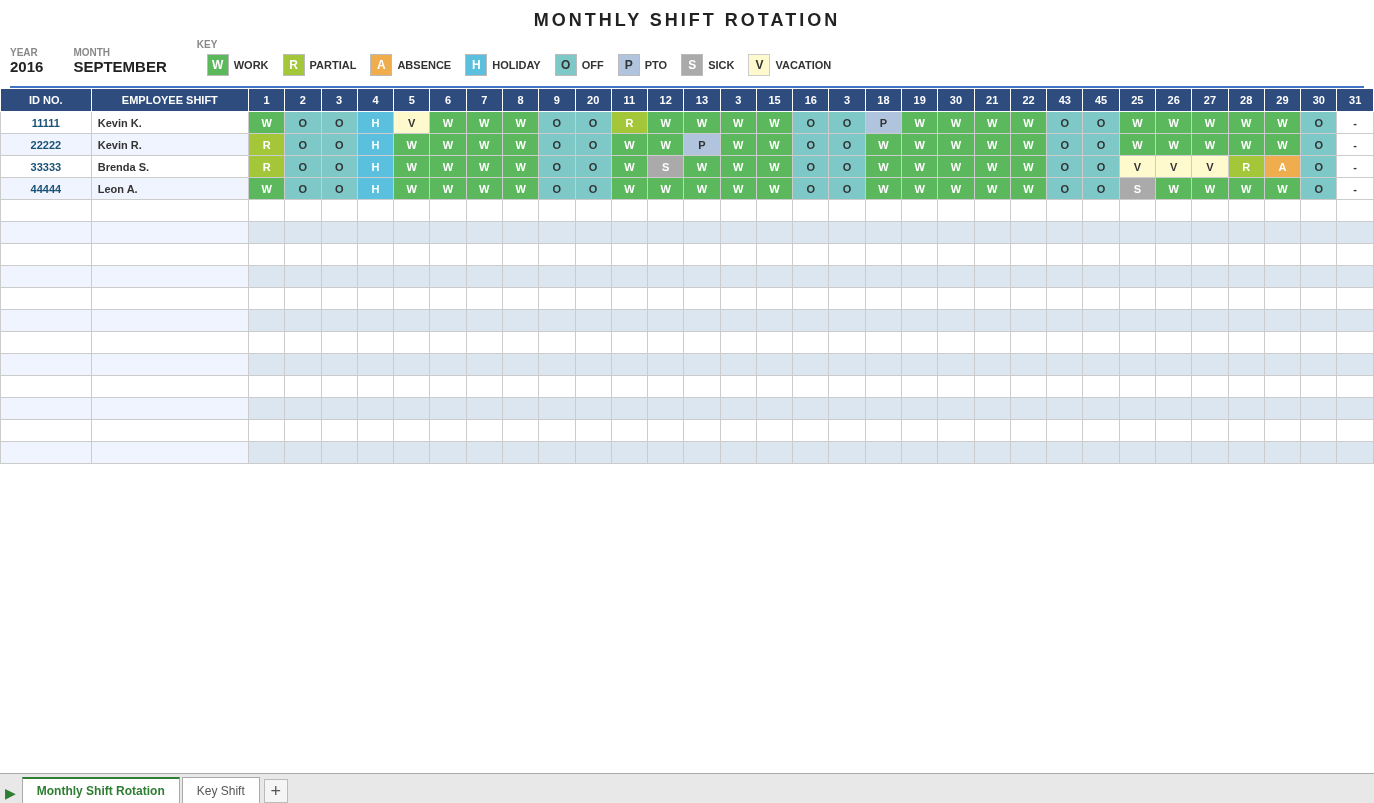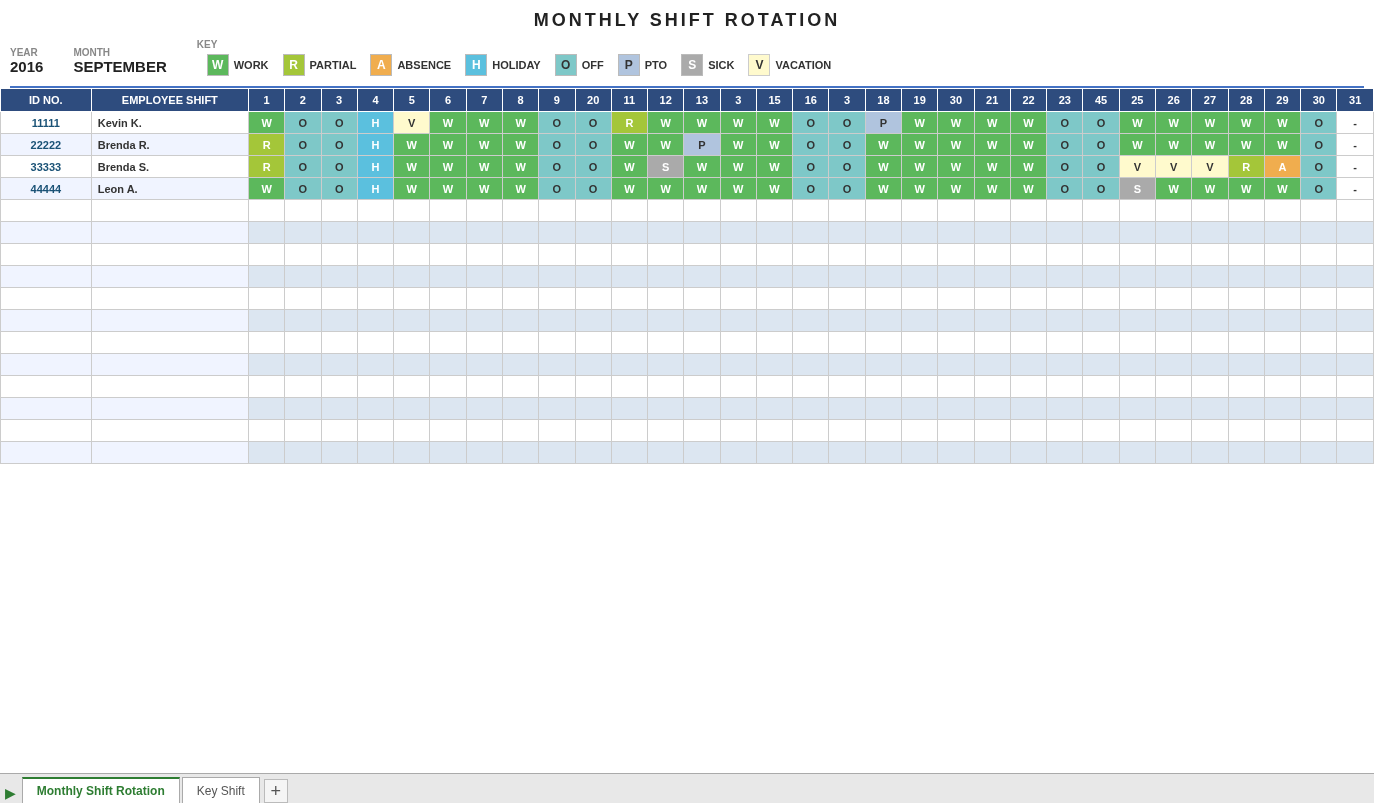--- a/index.html
+++ b/index.html
@@ -269,21 +269,21 @@
           <th class="day-col">13</th>
           <th class="day-col">3</th>
           <th class="day-col">15</th>
           <th class="day-col">16</th>
           <th class="day-col">3</th>
           <th class="day-col">18</th>
           <th class="day-col">19</th>
           <th class="day-col">30</th>
           <th class="day-col">21</th>
           <th class="day-col">22</th>
-          <th class="day-col">23</th>
+          <th class="day-col">43</th>
           <th class="day-col">45</th>
           <th class="day-col">25</th>
           <th class="day-col">26</th>
           <th class="day-col">27</th>
           <th class="day-col">28</th>
           <th class="day-col">29</th>
           <th class="day-col">30</th>
           <th class="day-col">31</th>
         </tr>
     </thead>
@@ -318,21 +318,21 @@
           <td class="cell-w">W</td>
           <td class="cell-w">W</td>
           <td class="cell-w">W</td>
           <td class="cell-w">W</td>
           <td class="cell-w">W</td>
           <td class="cell-o">O</td>
           <td class="cell-dash">-</td>
         </tr>
         <tr>
           <td class="id-col">22222</td>
-          <td class="name-col">Brenda R.</td>
+          <td class="name-col">Kevin R.</td>
           <td class="cell-r">R</td>
           <td class="cell-o">O</td>
           <td class="cell-o">O</td>
           <td class="cell-h">H</td>
           <td class="cell-w">W</td>
           <td class="cell-w">W</td>
           <td class="cell-w">W</td>
           <td class="cell-w">W</td>
           <td class="cell-o">O</td>
           <td class="cell-o">O</td>

